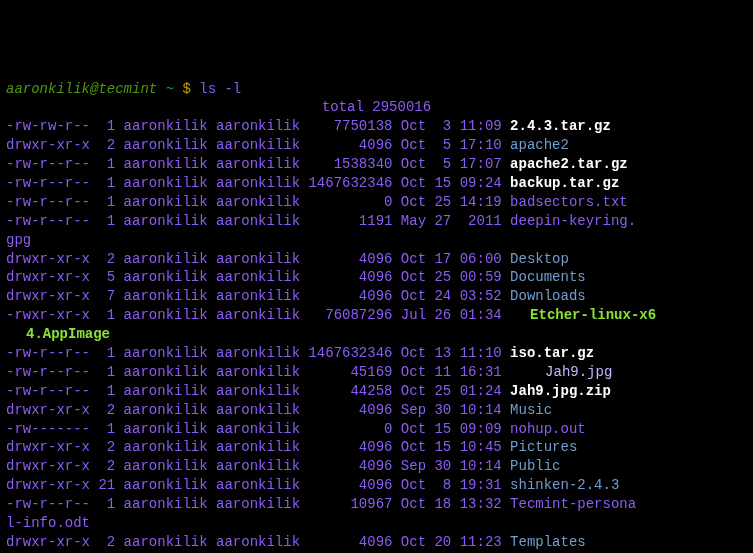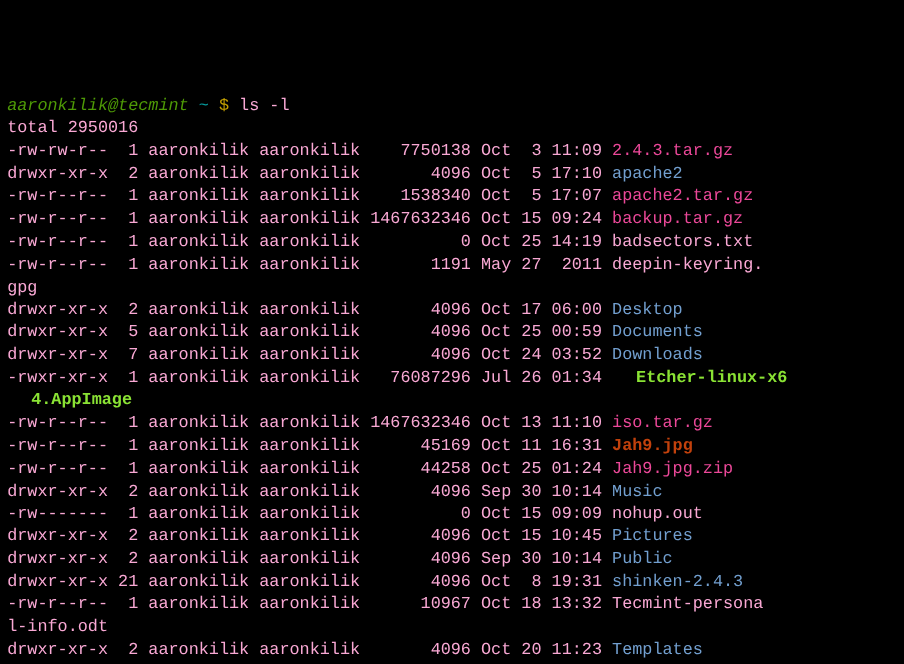--- a/index.html
+++ b/index.html
@@ -12,24 +12,24 @@
       padding: 4px 6px;
       white-space: pre;
       width: 753px;
       height: 553px;
       overflow: hidden;
     }
     .green { color: #4e9a06; font-style: italic; }
     .bgreen { color: #8ae234; font-weight: bold; padding-left: 20px; }
     .cyan { color: #06989a; }
     .yellow { color: #c4a000; }
-    .red { color: #ec4899; font-weight: normal; }
+    .red { color: #ffffff; font-weight: bold; }
     .blue { color: #729fcf; font-weight: normal; }
-    .magenta { color: #c2410c; font-weight: bold; }
-    .white { color: #f9a8d4; }
+    .magenta { color: #c4b5fd; font-weight: normal; margin-left: 35px; }
+    .white { color: #8b5cf6; text-align: center; }
     .line { display: block; }
   </style>
 </head>
 <body>
 
 
 
 <div id="terminal"><span class="line"><span class="green">aaronkilik@tecmint </span><span class="cyan">~ </span><span class="yellow">$ </span><span class="white">ls -l</span></span><span class="line white">total 2950016</span><span class="line"><span class="white">-rw-rw-r--  1 aaronkilik aaronkilik    7750138 Oct  3 11:09 </span><span class="red">2.4.3.tar.gz</span></span><span class="line"><span class="white">drwxr-xr-x  2 aaronkilik aaronkilik       4096 Oct  5 17:10 </span><span class="blue">apache2</span></span><span class="line"><span class="white">-rw-r--r--  1 aaronkilik aaronkilik    1538340 Oct  5 17:07 </span><span class="red">apache2.tar.gz</span></span><span class="line"><span class="white">-rw-r--r--  1 aaronkilik aaronkilik 1467632346 Oct 15 09:24 </span><span class="red">backup.tar.gz</span></span><span class="line"><span class="white">-rw-r--r--  1 aaronkilik aaronkilik          0 Oct 25 14:19 </span><span class="white">badsectors.txt</span></span><span class="line"><span class="white">-rw-r--r--  1 aaronkilik aaronkilik       1191 May 27  2011 </span><span class="white">deepin-keyring.</span></span><span class="line"><span class="white">gpg</span></span><span class="line"><span class="white">drwxr-xr-x  2 aaronkilik aaronkilik       4096 Oct 17 06:00 </span><span class="blue">Desktop</span></span><span class="line"><span class="white">drwxr-xr-x  5 aaronkilik aaronkilik       4096 Oct 25 00:59 </span><span class="blue">Documents</span></span><span class="line"><span class="white">drwxr-xr-x  7 aaronkilik aaronkilik       4096 Oct 24 03:52 </span><span class="blue">Downloads</span></span><span class="line"><span class="white">-rwxr-xr-x  1 aaronkilik aaronkilik   76087296 Jul 26 01:34 </span><span class="bgreen">Etcher-linux-x6</span></span><span class="line"><span class="bgreen">4.AppImage</span></span><span class="line"><span class="white">-rw-r--r--  1 aaronkilik aaronkilik 1467632346 Oct 13 11:10 </span><span class="red">iso.tar.gz</span></span><span class="line"><span class="white">-rw-r--r--  1 aaronkilik aaronkilik      45169 Oct 11 16:31 </span><span class="magenta">Jah9.jpg</span></span><span class="line"><span class="white">-rw-r--r--  1 aaronkilik aaronkilik      44258 Oct 25 01:24 </span><span class="red">Jah9.jpg.zip</span></span><span class="line"><span class="white">drwxr-xr-x  2 aaronkilik aaronkilik       4096 Sep 30 10:14 </span><span class="blue">Music</span></span><span class="line"><span class="white">-rw-------  1 aaronkilik aaronkilik          0 Oct 15 09:09 </span><span class="white">nohup.out</span></span><span class="line"><span class="white">drwxr-xr-x  2 aaronkilik aaronkilik       4096 Oct 15 10:45 </span><span class="blue">Pictures</span></span><span class="line"><span class="white">drwxr-xr-x  2 aaronkilik aaronkilik       4096 Sep 30 10:14 </span><span class="blue">Public</span></span><span class="line"><span class="white">drwxr-xr-x 21 aaronkilik aaronkilik       4096 Oct  8 19:31 </span><span class="blue">shinken-2.4.3</span></span><span class="line"><span class="white">-rw-r--r--  1 aaronkilik aaronkilik      10967 Oct 18 13:32 </span><span class="white">Tecmint-persona</span></span><span class="line"><span class="white">l-info.odt</span></span><span class="line"><span class="white">drwxr-xr-x  2 aaronkilik aaronkilik       4096 Oct 20 11:23 </span><span class="blue">Templates</span></span><span class="line"><span class="white">drwxr-xr-x  2 aaronkilik aaronkilik       4096 Oct 25 01:48 </span><span class="blue">test</span></span></div>
 
 

